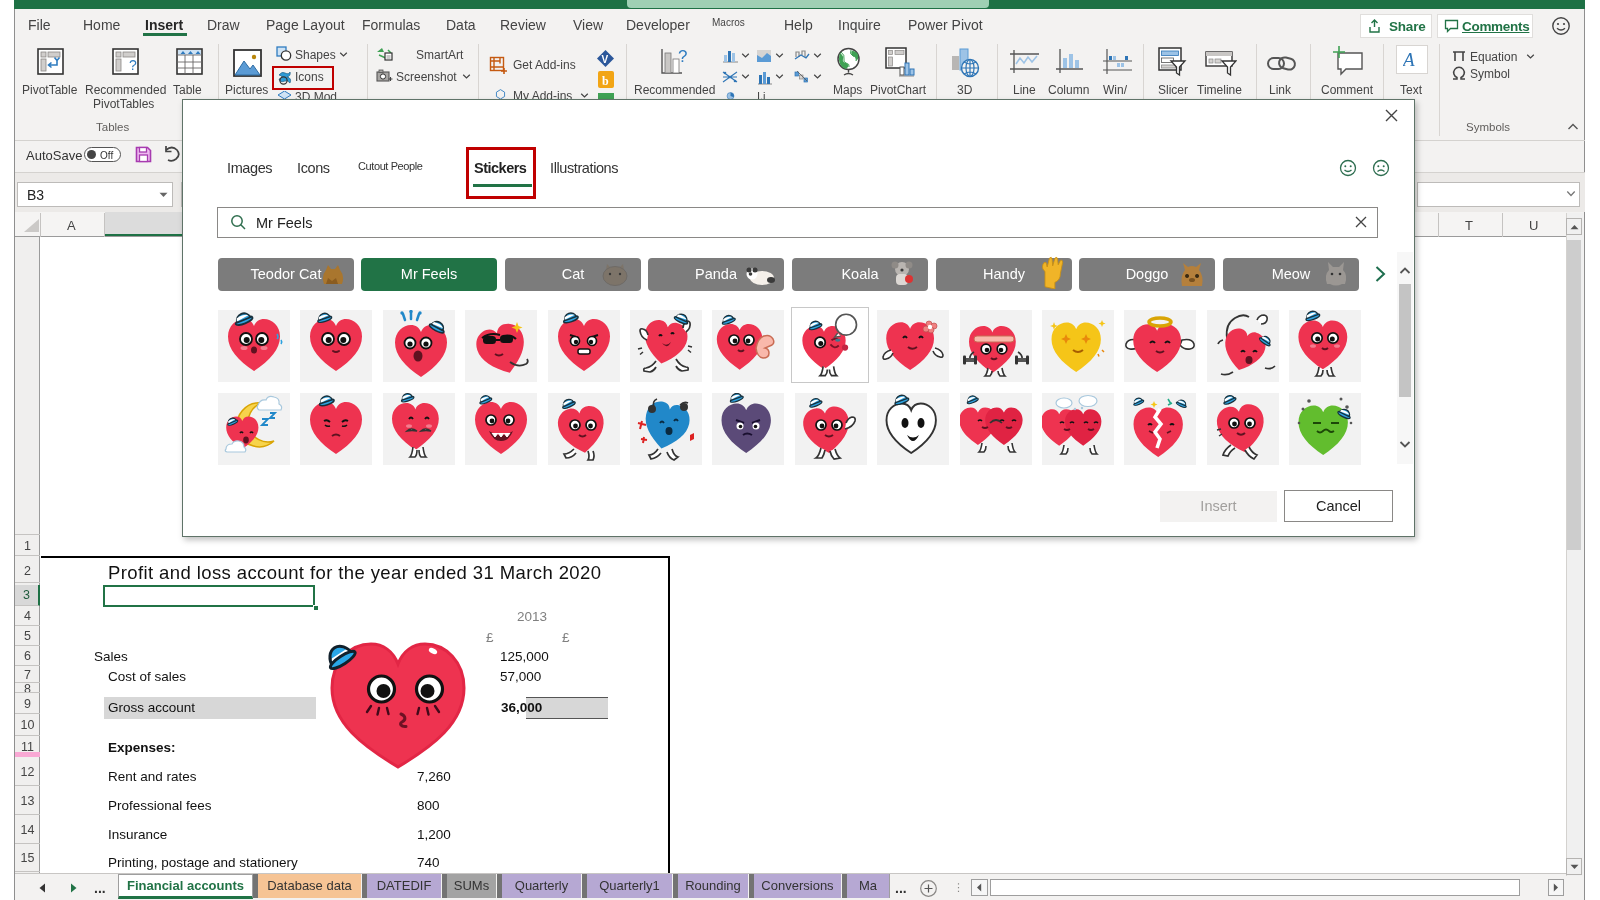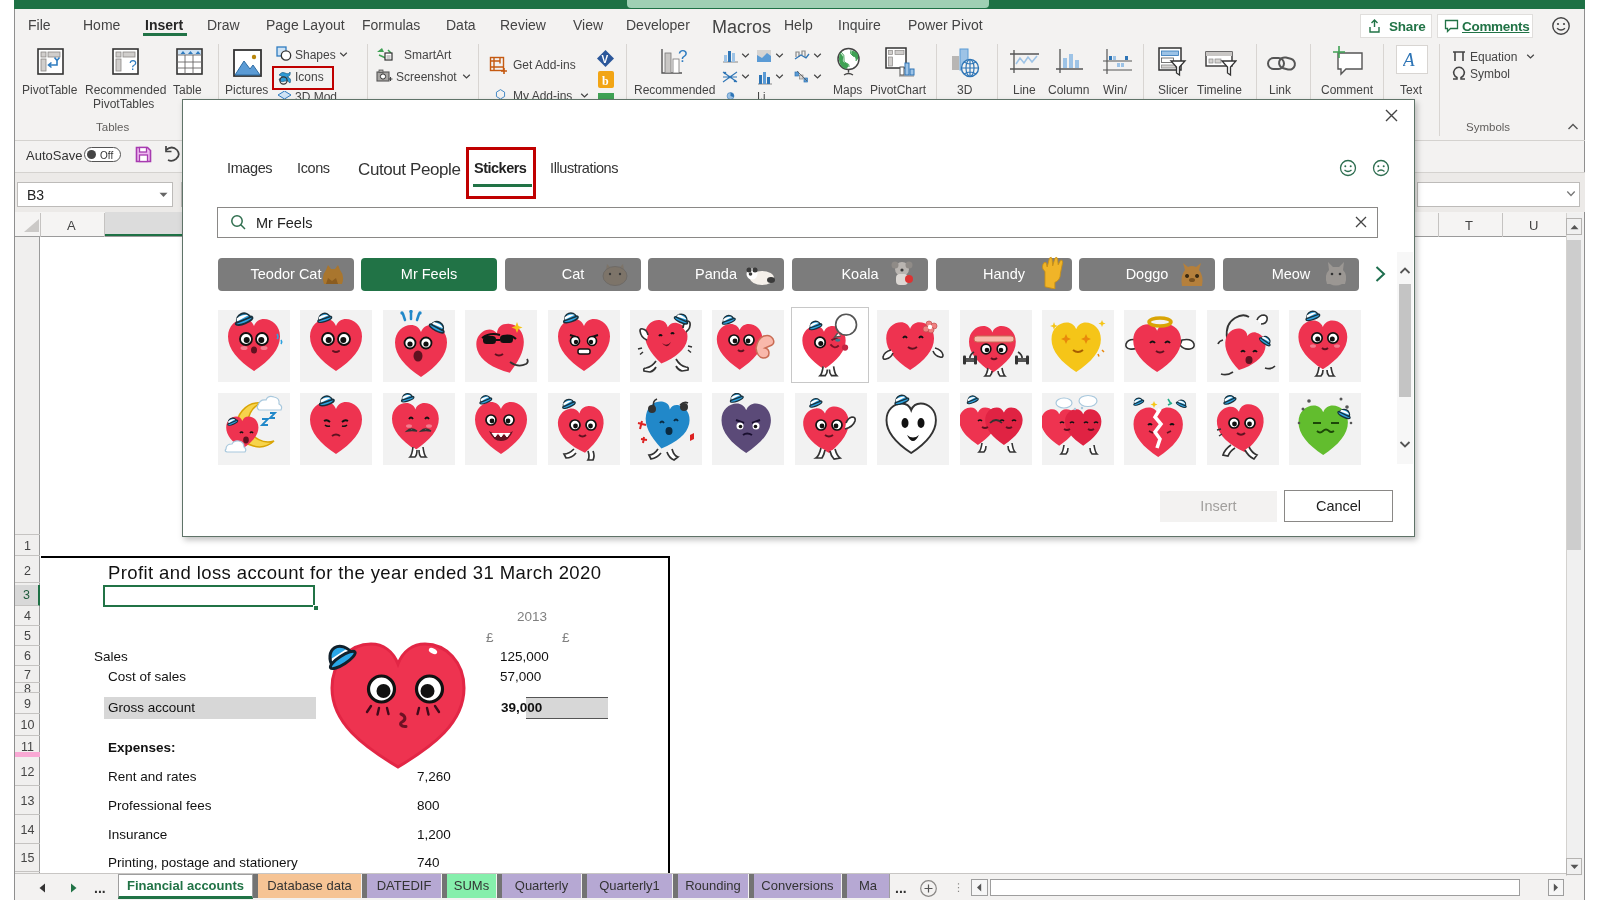--- a/index.html
+++ b/index.html
@@ -31,21 +31,21 @@
   <div class="txt" style="left:83px; top:17px; font-size:14px;">Home</div>
   <div class="txt" style="left:145px; top:17px; font-size:14px; color:#262626; font-weight:bold;">Insert</div>
   <div class="abs" style="left:143px; top:33px; width:44px; height:3px; background:#217346;"></div>
   <div class="txt" style="left:207px; top:17px; font-size:14px;">Draw</div>
   <div class="txt" style="left:266px; top:17px; font-size:14px;">Page Layout</div>
   <div class="txt" style="left:362px; top:17px; font-size:14px;">Formulas</div>
   <div class="txt" style="left:446px; top:17px; font-size:14px;">Data</div>
   <div class="txt" style="left:500px; top:17px; font-size:14px;">Review</div>
   <div class="txt" style="left:573px; top:17px; font-size:14px;">View</div>
   <div class="txt" style="left:626px; top:17px; font-size:14px;">Developer</div>
-  <div class="txt" style="left:712px; top:17px; font-size:18px;">Macros</div>
+  <div class="txt" style="left:712px; top:17px; font-size:10px;">Macros</div>
   <div class="txt" style="left:784px; top:17px; font-size:14px;">Help</div>
   <div class="txt" style="left:838px; top:17px; font-size:14px;">Inquire</div>
   <div class="txt" style="left:908px; top:17px; font-size:14px;">Power Pivot</div>
 
   <div class="abs" style="left:1360px; top:14px; width:72px; height:24px; background:#fff; border:1px solid #e0dedc;"></div>
   <svg class="abs" style="left:1368px; top:18px;" width="16" height="16" viewBox="0 0 16 16">
         <path d="M2 9 v5 h9 v-5 M6.5 2.5 L6.5 9 M3.5 5 L6.5 2 L9.5 5" fill="none" stroke="#217346" stroke-width="1.4"></path>
       </svg>
   <div class="txt" style="left:1389px; top:19px; font-size:13.5px; color:#217346; font-weight:bold; letter-spacing:-0.2px;">Share</div>
 
@@ -130,21 +130,21 @@
         <path d="M7.5 0 L14 4 L7.5 8 L1 4 z" fill="#cfe3f4" stroke="#2f7cc0" stroke-width="1"></path>
       </svg>
   <div class="rtxt" style="left:295px; top:90px;">3D Mod</div>
 
   <svg class="ric" style="left:376px; top:47px;" width="17" height="14" viewBox="0 0 17 14">
         <path d="M1 5 h7 l-2-4 z" fill="#3fa154"></path>
         <path d="M3 8 l9 4 M12 3 l3 3" stroke="#3fa154" stroke-width="1.5"></path>
         <rect x="9" y="6" width="7" height="7" fill="#fff" stroke="#333" stroke-width="1.2"></rect>
         <path d="M10.5 9 h4 M10.5 11 h4" stroke="#888" stroke-width="0.9"></path>
       </svg>
-  <div class="rtxt" style="left:404px; top:48px;text-align:center;">SmartArt</div>
+  <div class="rtxt" style="left:416px; top:48px;text-align:center;">SmartArt</div>
   <svg class="ric" style="left:376px; top:68px;" width="17" height="15" viewBox="0 0 17 15">
         <rect x="1" y="4" width="12" height="9" fill="#a8a6a4" stroke="#555" stroke-width="1.1"></rect>
         <rect x="3" y="2" width="4" height="2.5" fill="#a8a6a4" stroke="#555" stroke-width="0.8"></rect>
         <circle cx="7" cy="8.5" r="2.6" fill="#fff" stroke="#333" stroke-width="1"></circle>
         <path d="M14.5 9 v4 M12.5 11 h4" stroke="#444" stroke-width="1.1"></path>
       </svg>
   <div class="rtxt" style="left:396px; top:70px;">Screenshot</div>
   <svg class="ric" style="left:462px; top:73px;" width="9" height="7" viewBox="0 0 9 7">
         <path d="M1.2 1.8 L4.5 5 L7.8 1.8" fill="none" stroke="#444" stroke-width="1.2"></path>
       </svg>
@@ -419,21 +419,21 @@
   <div class="cell" style="left:486px; top:630px; color:#808080;">£</div>
   <div class="cell" style="left:562px; top:630px; color:#808080;">£</div>
   <div class="cell" style="left:94px; top:649px;">Sales</div>
   <div class="num" style="left:500px; top:649px; width:100px;">125,000</div>
   <div class="cell" style="left:108px; top:669px;">Cost of sales</div>
   <div class="num" style="left:500px; top:669px; width:100px;">57,000</div>
 
   <div class="abs" style="left:104px; top:697px; width:212px; height:22px; background:#d7d7d7;"></div>
   <div class="abs" style="left:526px; top:697px; width:82px; height:22px; background:#d7d7d7; border-top:1px solid #555; border-bottom:1px solid #555;"></div>
   <div class="cell" style="left:108px; top:700px;">Gross account</div>
-  <div class="num" style="left:501px; top:700px; width:100px; font-weight:bold;">39,000</div>
+  <div class="num" style="left:501px; top:700px; width:100px; font-weight:bold;">36,000</div>
   <div class="cell" style="left:108px; top:740px; font-weight:bold;">Expenses:</div>
   <div class="cell" style="left:108px; top:769px;">Rent and rates</div>
   <div class="num" style="left:417px; top:769px; width:100px;">7,260</div>
   <div class="cell" style="left:108px; top:798px;">Professional fees</div>
   <div class="num" style="left:417px; top:798px; width:100px;">800</div>
   <div class="cell" style="left:108px; top:827px;">Insurance</div>
   <div class="num" style="left:417px; top:827px; width:100px;">1,200</div>
   <div class="cell" style="left:108px; top:855px;">Printing, postage and stationery</div>
   <div class="num" style="left:417px; top:855px; width:100px;">740</div>
 
@@ -477,21 +477,21 @@
   <svg class="abs" style="left:38px; top:883px;" width="8" height="10" viewBox="0 0 8 10">
         <path d="M7 0.5 L1.5 5 L7 9.5 z" fill="#333"></path>
       </svg>
   <svg class="abs" style="left:70px; top:883px;" width="8" height="10" viewBox="0 0 8 10">
         <path d="M1 0.5 L6.5 5 L1 9.5 z" fill="#217346"></path>
       </svg>
   <div class="txt" style="left:94px; top:880px; font-size:14px; font-weight:bold; color:#333;">...</div>
   <div class="tab" style="left:118px; width:135px; background:#fff; color:#217346; font-weight:bold; border:1px solid #9e9e9e; border-bottom:3px solid #217346; height:25px; line-height:22px;">Financial accounts</div>
   <div class="tab" style="left:253px; width:108px; background:#f6c495;">Database data</div>
   <div class="tab" style="left:362px; width:79px; background:#b6a8d3;">DATEDIF</div>
-  <div class="tab" style="left:442px; width:54px; background:#86efac;">SUMs</div>
+  <div class="tab" style="left:442px; width:54px; background:#a3a3a3;">SUMs</div>
   <div class="tab" style="left:497px; width:84px; background:#b6a8d3;">Quarterly</div>
   <div class="tab" style="left:582px; width:90px; background:#b6a8d3;">Quarterly1</div>
   <div class="tab" style="left:673px; width:75px; background:#b6a8d3;">Rounding</div>
   <div class="tab" style="left:749px; width:92px; background:#b6a8d3;">Conversions</div>
   <div class="tab" style="left:842px; width:48px; background:#b6a8d3; border-right:1px solid #9e9e9e;">Ma</div>
   <div class="txt" style="left:895px; top:880px; font-size:14px; font-weight:bold; color:#333;">...</div>
   <svg class="abs" style="left:920px; top:880px;" width="17" height="17" viewBox="0 0 17 17">
         <circle cx="8.5" cy="8.5" r="7.8" fill="none" stroke="#8a8886" stroke-width="1.2"></circle>
         <path d="M8.5 4.5 v8 M4.5 8.5 h8" stroke="#555" stroke-width="1.2"></path>
       </svg>
@@ -529,21 +529,21 @@
 </svg>
 
 <div id="dialog">
   <div class="abs" style="left:182px; top:99px; width:1233px; height:438px; background:#fff; border:1px solid #5f7368; box-shadow:2px 3px 6px rgba(0,0,0,0.25);"></div>
   <svg class="abs" style="left:1384px; top:108px;" width="15" height="15" viewBox="0 0 15 15">
         <path d="M2 2 L13 13 M13 2 L2 13" stroke="#444" stroke-width="1.4"></path>
       </svg>
 
   <div class="txt" style="left:227px; top:160px; font-size:14.5px; color:#333; letter-spacing:-0.4px;">Images</div>
   <div class="txt" style="left:297px; top:160px; font-size:14.5px; color:#333; letter-spacing:-0.4px;">Icons</div>
-  <div class="txt" style="left:358px; top:160px; font-size:17px; color:#333; letter-spacing:-0.4px;">Cutout People</div>
+  <div class="txt" style="left:358px; top:160px; font-size:11px; color:#333; letter-spacing:-0.4px;">Cutout People</div>
   <div class="txt" style="left:474px; top:160px; font-size:14.5px; color:#222; font-weight:bold; letter-spacing:-0.5px;">Stickers</div>
   <div class="abs" style="left:473px; top:184px; width:59px; height:3px; background:#217346;"></div>
   <div class="txt" style="left:550px; top:160px; font-size:14.5px; color:#333; letter-spacing:-0.4px;">Illustrations</div>
   <div class="abs" style="left:466px; top:147px; width:70px; height:52px; border:3px solid #c00000;"></div>
 
   <svg class="abs" style="left:1339px; top:159px;" width="18" height="18" viewBox="0 0 18 18">
         <circle cx="9" cy="9" r="7.5" fill="none" stroke="#2e6e50" stroke-width="1.3"></circle>
         <circle cx="6.3" cy="7.2" r="1" fill="#2e6e50"></circle>
         <circle cx="11.7" cy="7.2" r="1" fill="#2e6e50"></circle>
         <path d="M5.5 11 q3.5 3 7 0" fill="none" stroke="#2e6e50" stroke-width="1.3"></path>

